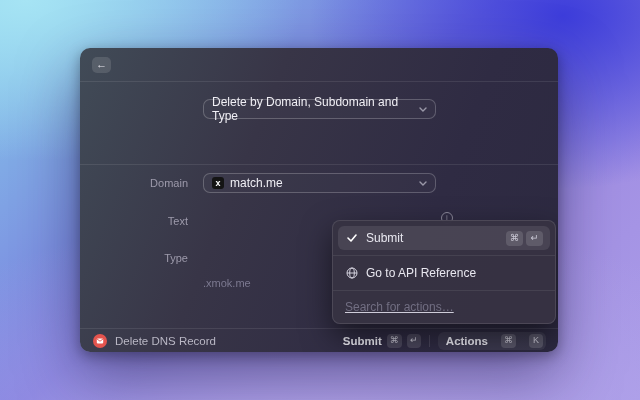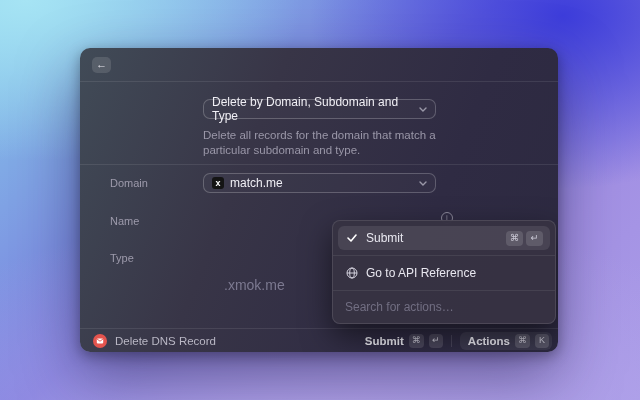--- a/index.html
+++ b/index.html
@@ -29,55 +29,55 @@
     cursor:default; }
 
   
   .field { position:absolute; height:20px; border:1px solid rgba(255,255,255,.22); border-radius:7px;
     background:rgba(255,255,255,.02); display:flex; align-items:center; padding:8px 8px; color:#f0eff5; }
   .field .chev { margin-left:auto; display:flex; }
   .mode-select { left:123px; top:51px; width:233px; }
   .desc { position:absolute; left:123px; top:80px; width:256px; color:#9a97a8; font-size:11.5px; line-height:1.28; }
   .sep2 { position:absolute; left:0; right:0; top:116px; height:1px; background:rgba(255,255,255,.09); }
 
-  .flabel { position:absolute; left:30px; width:78px; text-align:left; color:#9d9aab; font-size:11px; }
+  .flabel { position:absolute; left:30px; width:78px; text-align:right; color:#9d9aab; font-size:11px; }
   .f-domain { left:123px; top:125px; width:233px; }
   .f-type   { left:123px; top:163px; width:233px; }
   .f-name   { left:123px; top:200px; width:233px; }
   .favicon { width:12px; height:12px; background:#141414; border-radius:3px; color:#fff;
     font-size:9px; font-weight:bold; display:flex; align-items:center; justify-content:center; margin-right:6px; line-height:1; }
-  .hint { position:absolute; left:123px; top:229px; color:#7c7990; font-size:14px;margin-left:21px; }
+  .hint { position:absolute; left:123px; top:229px; color:#7c7990; font-size:11px; }
 
   .info { position:absolute; left:361px; top:164px; width:12px; height:12px; border-radius:50%;
     border:1px solid #8a8798; color:#8a8798; font-size:8px; display:flex; align-items:center; justify-content:center; line-height:1; }
 
   
   .popup { position:absolute; left:252px; top:172px; width:224px; height:104px; border-radius:8px;
     background:rgba(54,50,66,.98); border:1px solid rgba(255,255,255,.11);
     box-shadow:0 12px 30px rgba(0,0,0,.5); z-index:5; }
   .popup-item { display:flex; align-items:center; height:24px; margin:5px 5px 0 5px; padding:0 7px; border-radius:6px; }
   .popup-item.selected { background:rgba(255,255,255,.09); }
   .popup-item .p-icon { width:14px; display:flex; justify-content:center; margin-right:7px; color:#fff; }
   .popup-sep { height:1px; background:rgba(255,255,255,.08); margin:5px 0; }
   .keys { margin-left:auto; display:flex; gap:3px; }
   .key { min-width:17px; height:15px; padding:0 3px; border-radius:4px; background:rgba(255,255,255,.13);
     color:#c9c7d4; font-size:9.5px; display:flex; align-items:center; justify-content:center; line-height:1; }
   .popup-search { border:none; outline:none; background:transparent; width:200px; margin:4px 0 0 12px;
-    color:#cfcdda; font-size:12px; font-family:"Liberation Sans", sans-serif; }
+    color:#cfcdda; font-size:12px; font-family:"Liberation Sans", sans-serif;text-decoration:underline; }
   .popup-search::placeholder { color:#716e82; }
 
   
   .statusbar { position:absolute; left:0; right:0; bottom:0; height:24px;
-    border-top:1px solid rgba(255,255,255,.09); display:flex; align-items:center; padding:0 6px 0 13px; }
+    border-top:1px solid rgba(255,255,255,.09); display:flex; align-items:center; padding:0 12px 0 13px; }
   .cmd-name { margin-left:8px; color:#b9b7c4; font-size:11.5px; }
   .sb-right { margin-left:auto; display:flex; align-items:center; gap:5px; }
   .sb-label { color:#e9e8f0; font-size:11.5px; font-weight:600; }
   .key.sb { min-width:14px; height:14px; font-size:9px; }
   .vdiv { width:1px; height:12px; background:rgba(255,255,255,.12); margin:0 3px; }
-  .actions-pill { display:flex; align-items:center; gap:5px; background:rgba(255,255,255,.07);
+  .actions-pill { display:flex; align-items:center; gap:13px; background:rgba(255,255,255,.07);
     border-radius:6px; height:18px; padding:0 3px 0 8px; }
   .actions-pill .key { background:rgba(255,255,255,.15); }
 </style>
 </head>
 <body>
 
 <div class="stage">
   <div class="window">
 
     <div class="header">
@@ -88,35 +88,34 @@
 
     <div class="field mode-select">
       <span>Delete by Domain, Subdomain and Type</span>
       <span class="chev">
         <svg width="8" height="5" viewBox="0 0 8 5">
             <path d="M1 1l3 3 3-3" stroke="#9a98a8" stroke-width="1.4" fill="none" stroke-linecap="round"></path>
           </svg>
       </span>
     </div>
 
-    <div class="desc">Delete all records for the domain that match a particular subdomain and type.</div>
     <div class="sep2"></div>
 
     <div class="flabel" style="top:129px;">Domain</div>
     <div class="field f-domain">
       <span class="favicon">x</span>
       <span>match.me</span>
       <span class="chev">
         <svg width="8" height="5" viewBox="0 0 8 5">
             <path d="M1 1l3 3 3-3" stroke="#9a98a8" stroke-width="1.4" fill="none" stroke-linecap="round"></path>
           </svg>
       </span>
     </div>
 
-    <div class="flabel" style="top:167px;">Name</div>
+    <div class="flabel" style="top:167px;">Text</div>
     <div class="info">i</div>
 
     <div class="flabel" style="top:204px;">Type</div>
     <div class="hint">.xmok.me</div>
 
     <div class="popup">
       <div class="popup-item selected">
         <span class="p-icon">
           <svg width="10" height="8" viewBox="0 0 10 8">
               <path d="M1 4l3 3 5-6" stroke="#fff" stroke-width="1.6" fill="none" stroke-linecap="round" stroke-linejoin="round"></path>

